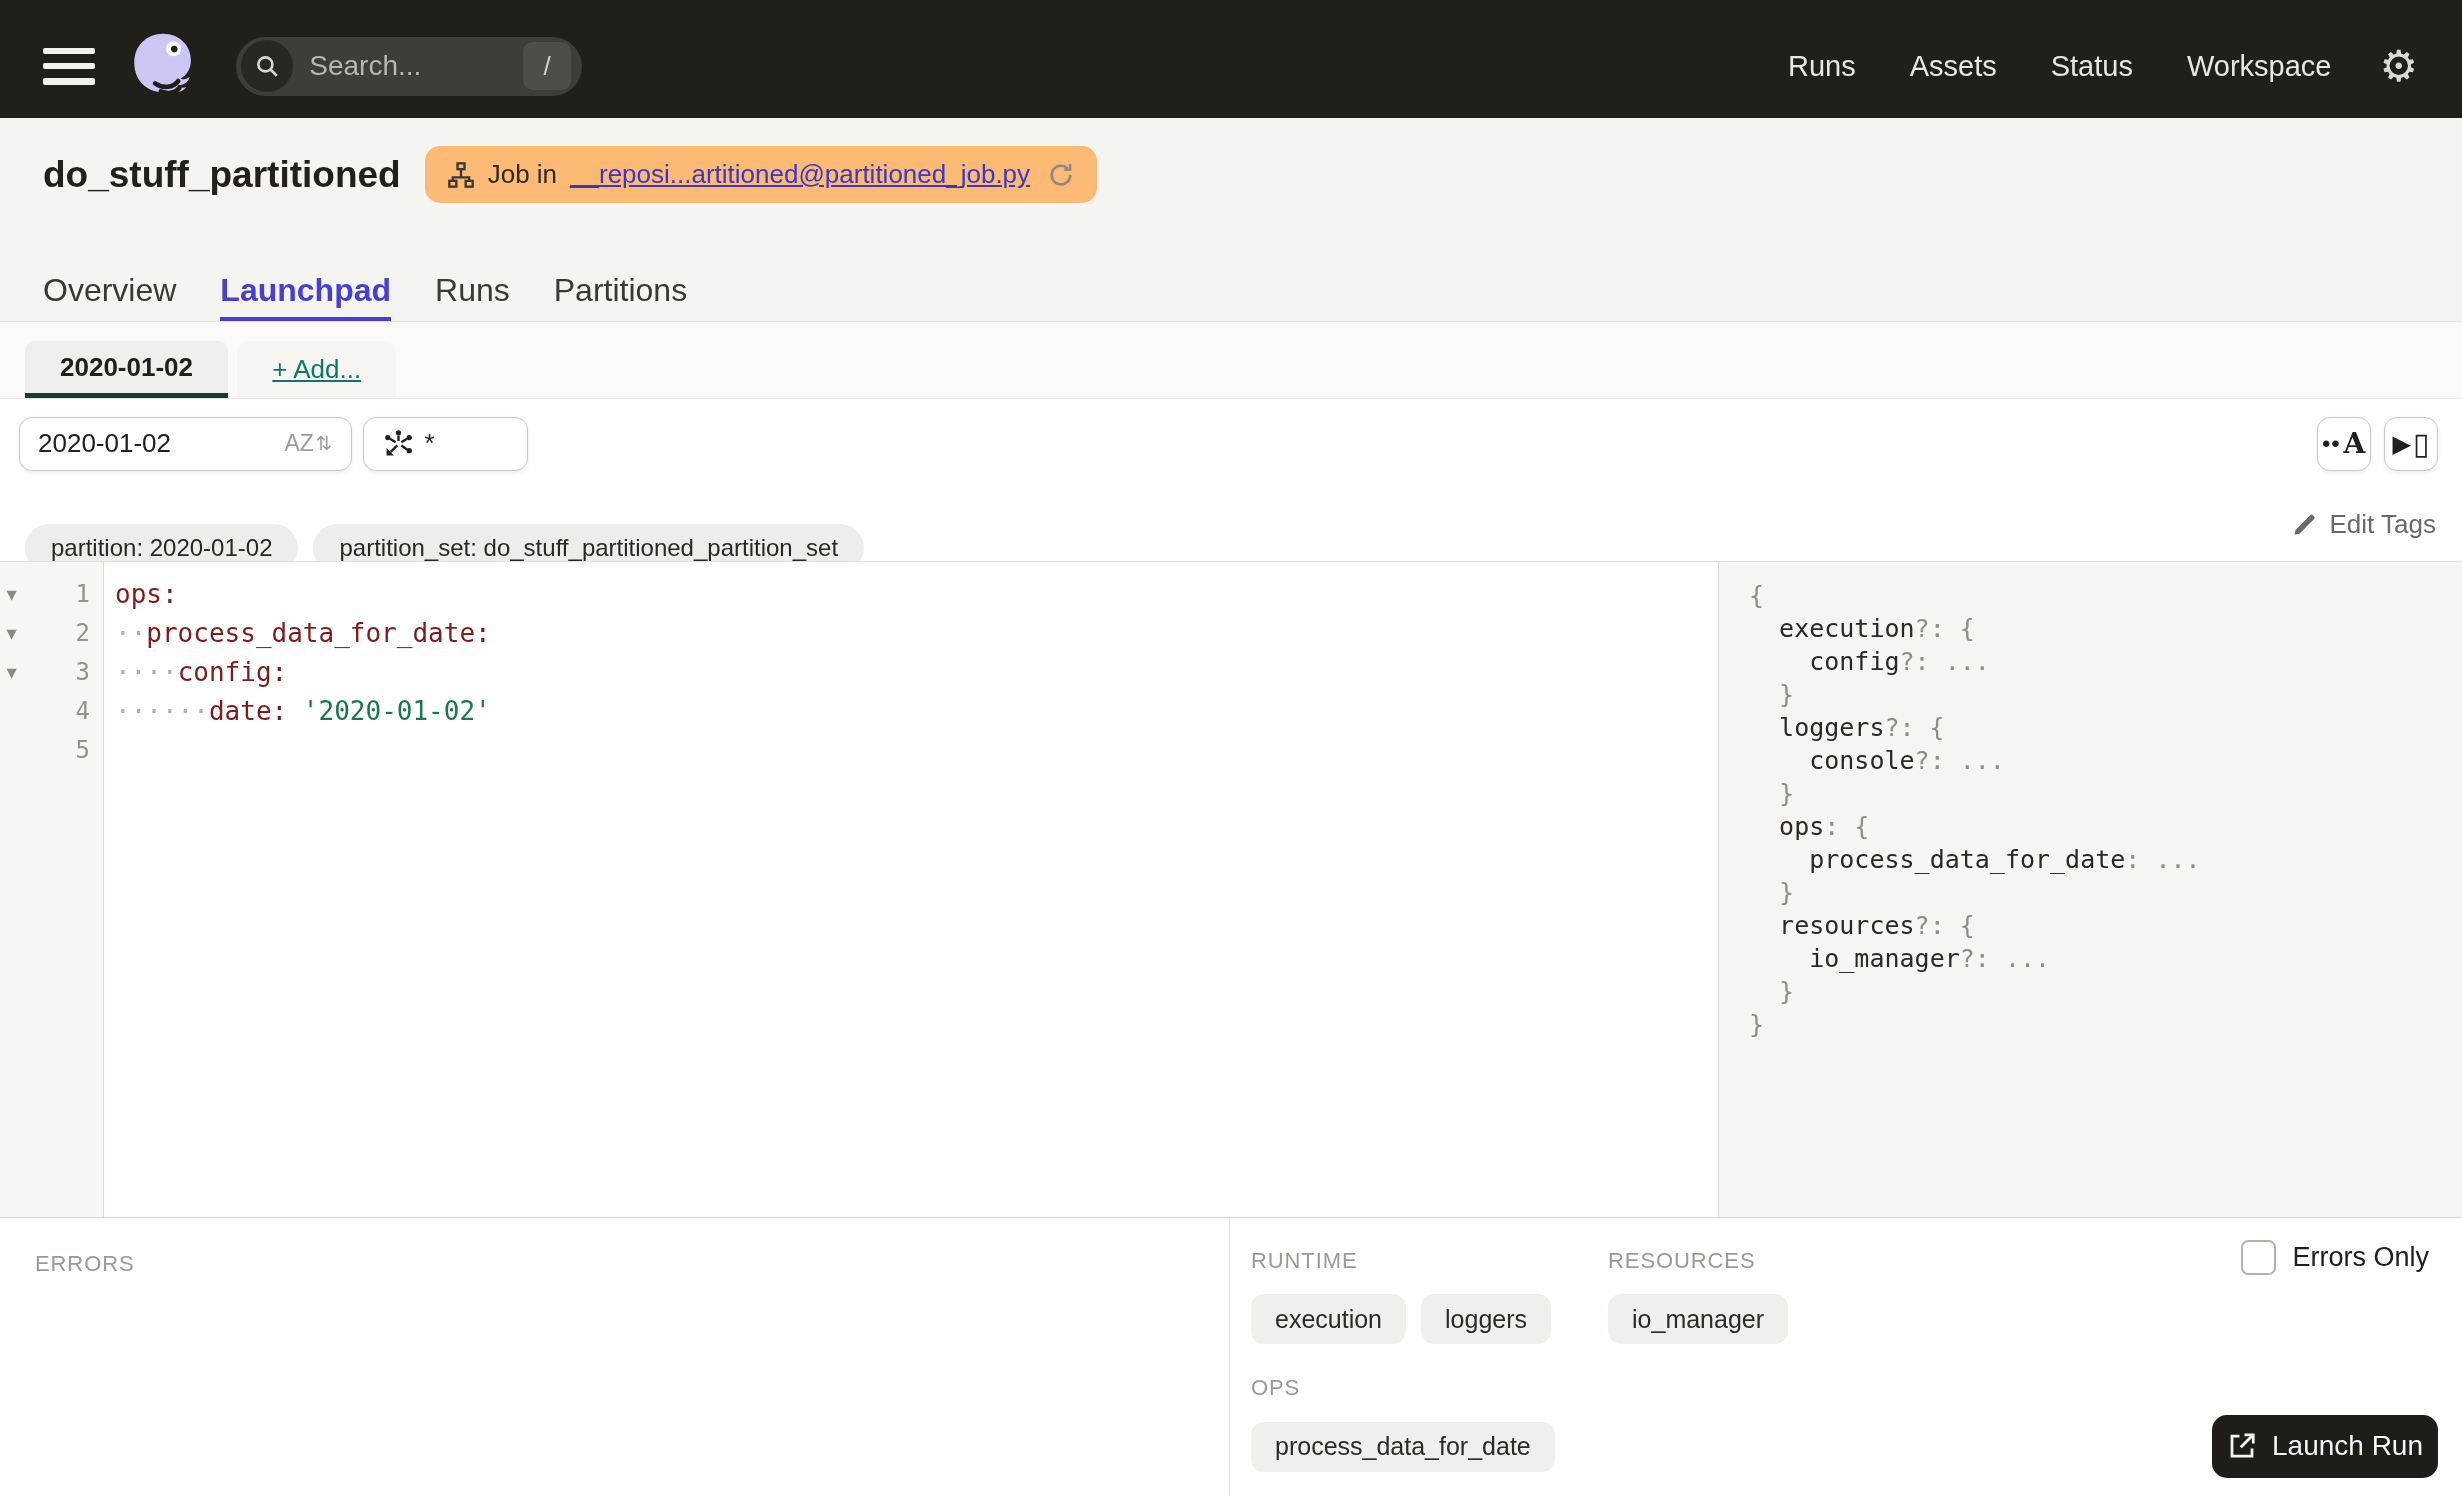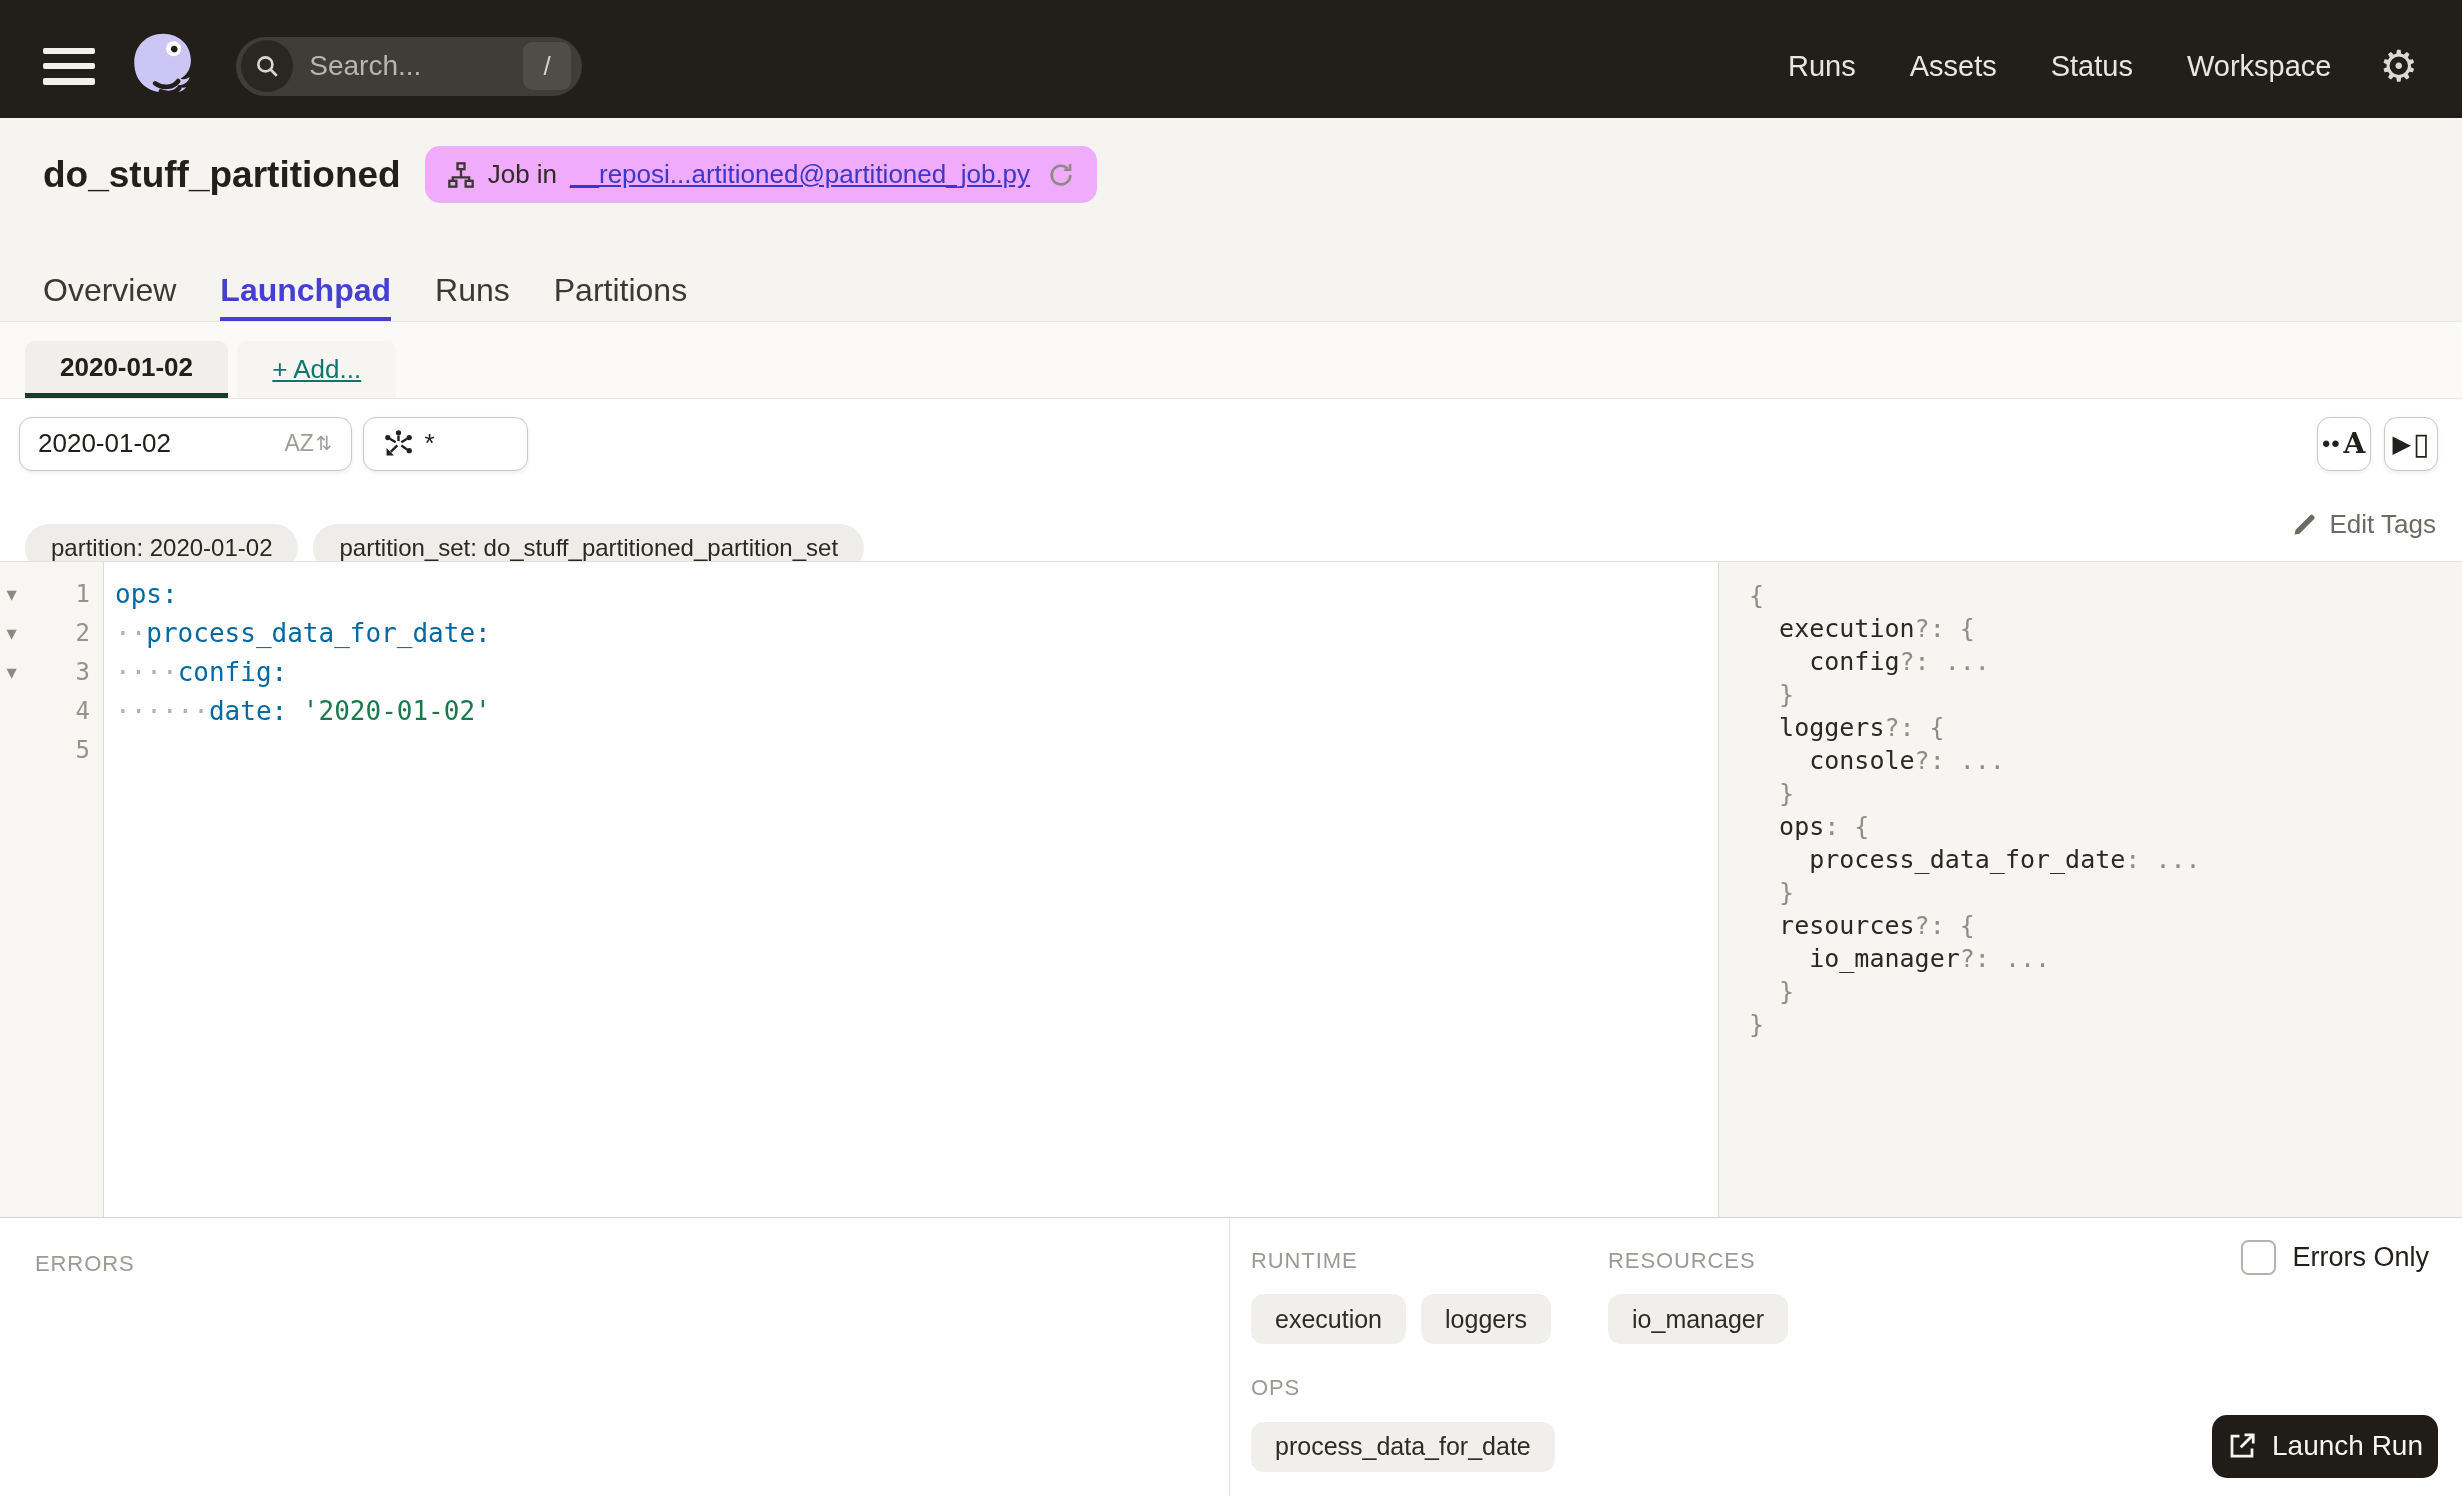--- a/index.html
+++ b/index.html
@@ -17,21 +17,21 @@
   .search-ph { margin-left:16.7px; font-size:28px; color:#b9b5af; }
   .slash-badge { margin-left:auto; margin-right:11px; min-width:48px; height:48px; padding:0 13px; background:#504d48; border-radius:9.3px; color:#d5d2cd; font-size:26px; display:flex; align-items:center; justify-content:center; }
   .topnav { margin-left:auto; display:flex; align-items:center; gap:54px; }
   .nav-link { color:#e9e6e1; font-size:29px; cursor:pointer; }
   .gear { margin-left:48px; margin-right:44px; font-size:43px; color:#dcd9d4; line-height:1; cursor:pointer; }
 
   
   .header { position:absolute; top:118px; left:0; right:0; height:204px; background:#f5f4f1; border-bottom:0.9px solid #e7e4df; }
   .title-row { position:absolute; top:28px; left:43px; display:flex; align-items:center; gap:24px; }
   .page-title { font-size:37px; font-weight:bold; color:#23201c; }
-  .job-pill { display:flex; align-items:center; gap:13px; background:#f0abfc; border-radius:15px; height:57px; padding:0 22px; }
+  .job-pill { display:flex; align-items:center; gap:13px; background:#fdba74; border-radius:15px; height:57px; padding:0 22px; }
   .job-pill .prefix { font-size:26px; color:#2e2b27; }
   .job-link { font-size:26px; color:#3a37c9; text-decoration:underline; cursor:pointer; }
   .reload { margin-left:3.7px; }
   .tabs { position:absolute; bottom:0; left:43px; display:flex; gap:44px; }
   .tab { font-size:32px; color:#3c3833; padding-bottom:8px; border-bottom:4.6px solid transparent; cursor:pointer; }
   .tab.active { color:#453fd2; border-bottom-color:#453fd2; font-weight:bold; }
 
   
   .ptabs-row { position:absolute; top:323px; left:0; right:0; height:76px; background:#fbfaf8; border-bottom:0.9px solid #e7e4df; display:flex; align-items:flex-end; padding-left:25px; }
   .ptab { height:57px; padding:0 35px; display:flex; align-items:center; border-radius:9.3px 9.3px 0 0; font-size:26px; cursor:pointer; }
@@ -59,21 +59,21 @@
 
   
   .editor-wrap { position:absolute; top:561px; left:0; right:0; height:656px; border-top:0.9px solid #e4e1dc; display:flex; }
   .gutter { width:104px; background:#f7f6f3; border-right:0.9px solid #dedbd6; padding-top:12px; }
   .gut-row { height:39px; display:flex; align-items:center; }
   .fold { width:35px; padding-left:6.5px; color:#8d8983; font-size:20.4px; }
   .lnum { flex:1; text-align:right; padding-right:13px; color:#96928b; font-size:24px; font-family:"DejaVu Sans Mono", monospace; }
   .code-area { flex:1; background:#ffffff; padding-top:12px; padding-left:11px; }
   .code-row { height:39px; display:flex; align-items:center; font-family:"DejaVu Sans Mono", monospace; font-size:26px; white-space:pre; }
   .ws { color:#b5b2ac; }
-  .yk { color:#0369a1;text-align:center; }
+  .yk { color:#7f1d1d;text-align:center; }
   .yv { color:#19794a; }
 
   .schema-panel { width:744px; background:#f6f5f2; border-left:0.9px solid #dcd9d4; position:relative; }
   .schema { padding:16.7px 0 0 30px; font-family:"DejaVu Sans Mono", monospace; font-size:25px; line-height:33px; white-space:pre; }
   .sk { color:#2b2824; }
   .sp { color:#908c86; }
   .panel-footer { position:absolute; bottom:0; left:0; right:0; height:58px; background:#eeece8; border-top:0.9px solid #e2dfda; display:flex; align-items:center; justify-content:center; font-size:23px; color:#8e8a84; }
 
   
   .bottom { position:absolute; top:1217px; left:0; right:0; height:279px; background:#ffffff; border-top:0.9px solid #d7d4cf; }

